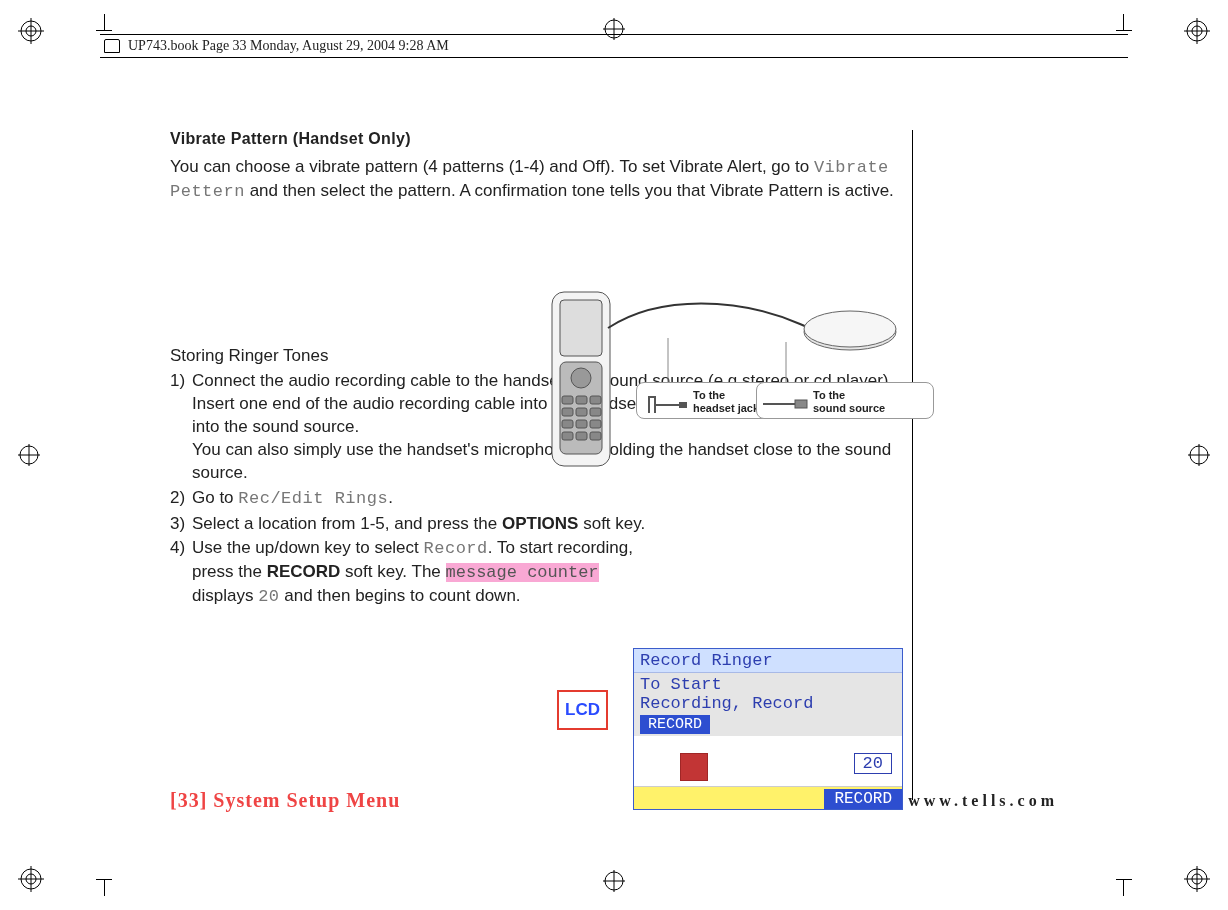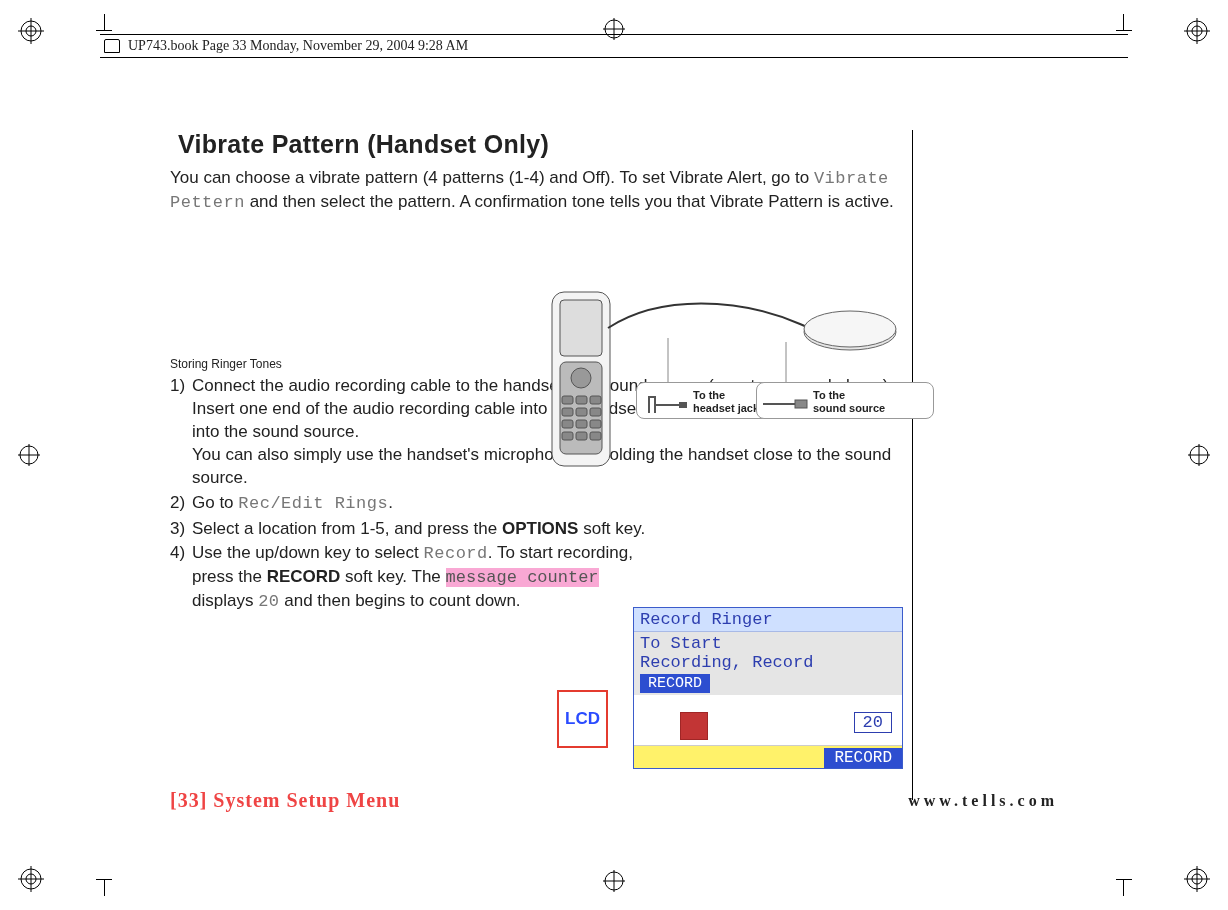--- a/index.html
+++ b/index.html
@@ -19,41 +19,41 @@
 .tick{position:absolute;background:#000}
 .tick-h{height:1px;width:16px}
 .tick-v{width:1px;height:16px}
 
 
 .runhead{position:absolute;left:100px;right:100px;top:34px;border-top:1px solid #000;border-bottom:1px solid #000;height:22px;display:flex;align-items:center;padding-left:28px;font-family:"Times New Roman",serif;font-size:14px}
 .runhead::before{content:"";position:absolute;left:4px;top:50%;transform:translateY(-50%);width:14px;height:12px;background:#fff;border:1px solid #000;border-radius:2px 2px 0 0}
 
 
 .page{position:absolute;left:170px;top:130px;width:730px}
-.h2{font-weight:700;font-size:25px;letter-spacing:.3px;margin:0 0 4px 8px}
+.h2{font-weight:700;font-size:16px;letter-spacing:.3px;margin:0 0 4px 0}
 .p{font-size:17px;line-height:1.35;margin:8px 0 14px 0}
 .code{font-family:"Courier New",monospace;letter-spacing:.5px;color:#777}
-.sub{font-size:12px;margin:18px 0 4px 0}
+.sub{font-size:17px;margin:18px 0 4px 0}
 .ol{font-size:17px;line-height:1.35;margin:0;padding:0;list-style:none}
 .ol li{margin:0 0 2px 0;padding-left:22px;position:relative}
 .ol li .num{position:absolute;left:0;top:0}
 .ol .bold{font-weight:700}
 .hl{background:#f9a8d4;color:#555;font-family:"Courier New",monospace}
 
 
 .vguide{position:absolute;left:912px;top:130px;bottom:110px;width:1px;background:#000}
 
 
 .illus{position:absolute;left:540px;top:284px;width:360px;height:190px}
 .callout{position:absolute;border:1px solid #999;border-radius:8px;background:#fff;padding:6px 10px 4px 56px;font-family:Arial,sans-serif;font-size:11px;font-weight:700;line-height:1.15}
 
-.lcdbox{position:absolute;border:2px solid #e43b2f;color:#2a4bff;font-weight:700;font-family:"Arial Narrow",Arial,sans-serif;padding:16px 6px;font-size:17px;line-height:22px}
-
-
-.lcd{position:absolute;left:633px;top:607px;width:268px;height:160px;border:1px solid #3b5ccb}
+.lcdbox{position:absolute;border:2px solid #e43b2f;color:#2a4bff;font-weight:700;font-family:"Arial Narrow",Arial,sans-serif;padding:7px 6px;font-size:17px;line-height:22px}
+
+
+.lcd{position:absolute;left:633px;top:648px;width:268px;height:160px;border:1px solid #3b5ccb}
 .lcd-title{background:#cfe0ff;color:#2d3eaf;font-family:"Courier New",monospace;font-size:17px;padding:2px 6px;border-bottom:1px solid #a8b9e6}
 .lcd-body{background:#e5e5e5;color:#2d3eaf;font-family:"Courier New",monospace;font-size:17px;padding:2px 6px}
 .lcd-btn{display:inline-block;background:#2d4ed0;color:#fff;font-family:"Courier New",monospace;font-size:15px;padding:1px 8px;margin-top:2px}
 .lcd-rec{position:absolute;left:46px;top:104px;width:26px;height:26px;background:#c23535;border:1px solid #a02626}
 .lcd-20{position:absolute;right:10px;top:104px;border:1px solid #2d3eaf;color:#2d3eaf;font-family:"Courier New",monospace;font-size:17px;padding:0 8px}
 .lcd-footer{position:absolute;left:0;right:0;bottom:0;height:22px;background:#fff26a;border-top:1px solid #ccc}
 .lcd-footbtn{position:absolute;right:0;bottom:0;background:#2d4ed0;color:#fff;font-family:"Courier New",monospace;font-size:16px;padding:1px 10px}
 
 
 .pfoot{position:absolute;left:170px;right:170px;bottom:98px;display:flex;justify-content:space-between;align-items:center;font-family:Georgia,"Times New Roman",serif}
@@ -112,21 +112,21 @@
 <div class="tick tick-h" style="left:96px;top:30px"></div>
 <div class="tick tick-v" style="left:104px;top:14px"></div>
 <div class="tick tick-h" style="right:96px;top:30px"></div>
 <div class="tick tick-v" style="right:104px;top:14px"></div>
 <div class="tick tick-h" style="left:96px;bottom:30px"></div>
 <div class="tick tick-v" style="left:104px;bottom:14px"></div>
 <div class="tick tick-h" style="right:96px;bottom:30px"></div>
 <div class="tick tick-v" style="right:104px;bottom:14px"></div>
 
 <div class="runhead">
-  <span>UP743.book  Page 33  Monday, November 29, 2004  9:28 AM</span>
+  <span>UP743.book  Page 33  Monday, August 29, 2004  9:28 AM</span>
 </div>
 
 <div class="vguide"></div>
 
 <div class="page">
   <h2 class="h2">Vibrate Pattern (Handset Only)</h2>
   <p class="p">
     <span>You can choose a vibrate pattern (4 patterns (1-4) and Off). To set Vibrate Alert, go to </span><span class="code">Vibrate Pettern</span><span> and then select the pattern. A confirmation tone tells you that Vibrate Pattern is active.</span>
   </p>
 

